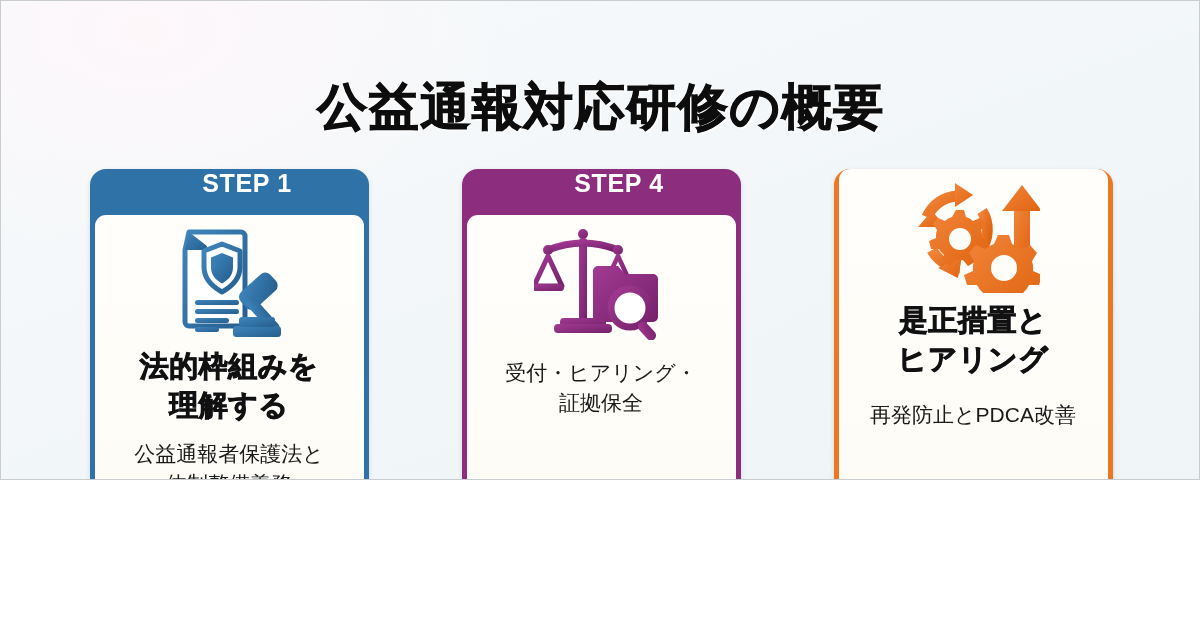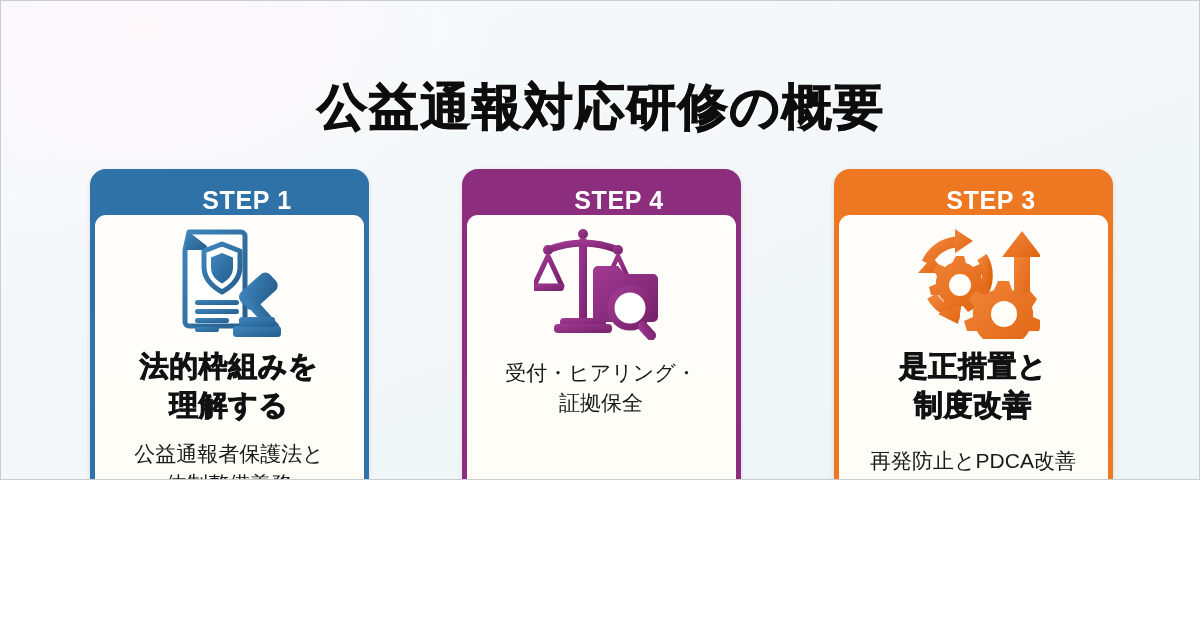--- a/index.html
+++ b/index.html
@@ -72,21 +72,21 @@
     overflow: hidden;
     box-shadow: 0 2px 5px rgba(30,40,60,0.13);
   }
   .card.blue   { background: #2f72a8; }
   .card.purple { background: #8c2d7e; }
   .card.orange { background: #ee7722; }
 
   .card-header {
     flex: 0 0 46px;
     display: flex;
-    align-items: flex-end;
+    align-items: flex-start;
     justify-content: center;
     margin-left: 36px;
   }
   .card-header .step-label {
     font-size: 25px;
     font-weight: 600;
     letter-spacing: 0.6px;
     color: #ffffff;
   }
 
@@ -232,23 +232,20 @@
             <rect x="108" y="98" width="10" height="22" rx="5" transform="rotate(-42 113 109)" fill="url(#p1)"></rect>
           </svg>
         </div>
 
         <div class="card-sub">受付・ヒアリング・
 証拠保全</div>
       </div>
     </div>
 
     <div class="card orange">
-      <div class="card-header">
-        <span class="step-label">STEP 3</span>
-      </div>
       <div class="card-body">
 
         <div class="icon-slot">
           <svg width="134" height="116" viewBox="0 0 134 116" aria-hidden="true">
             <defs>
               <linearGradient id="o1" x1="0" y1="0" x2="1" y2="1">
                 <stop offset="0" stop-color="#f2853a"></stop>
                 <stop offset="1" stop-color="#df6410"></stop>
               </linearGradient>
             </defs>
@@ -272,19 +269,19 @@
             <path d="M116 8 l20 26 l-40 0 z" fill="url(#o1)"></path>
 
             <g fill="url(#o1)">
               <path d="M92 58 l11 0 l3 9 a23 23 0 0 1 9 5 l9 -4 l7 8 l-5 8 a23 23 0 0 1 1 10 l9 4 l-3 10 l-10 0 a23 23 0 0 1 -6 8 l1 9 l-9 5 l-7 -8 a23 23 0 0 1 -10 0 l-7 8 l-9 -5 l1 -9 a23 23 0 0 1 -6 -8 l-10 0 l-3 -10 l9 -4 a23 23 0 0 1 1 -10 l-5 -8 l7 -8 l9 4 a23 23 0 0 1 9 -5 z"></path>
             </g>
             <circle cx="98" cy="91" r="13" fill="#fffdf8"></circle>
           </svg>
         </div>
 
         <div class="card-heading">是正措置と
-制度改善</div>
+ヒアリング</div>
         <div class="card-sub">再発防止とPDCA改善</div>
       </div>
     </div>
 
   </div>
 </div>
 
 </body></html>

